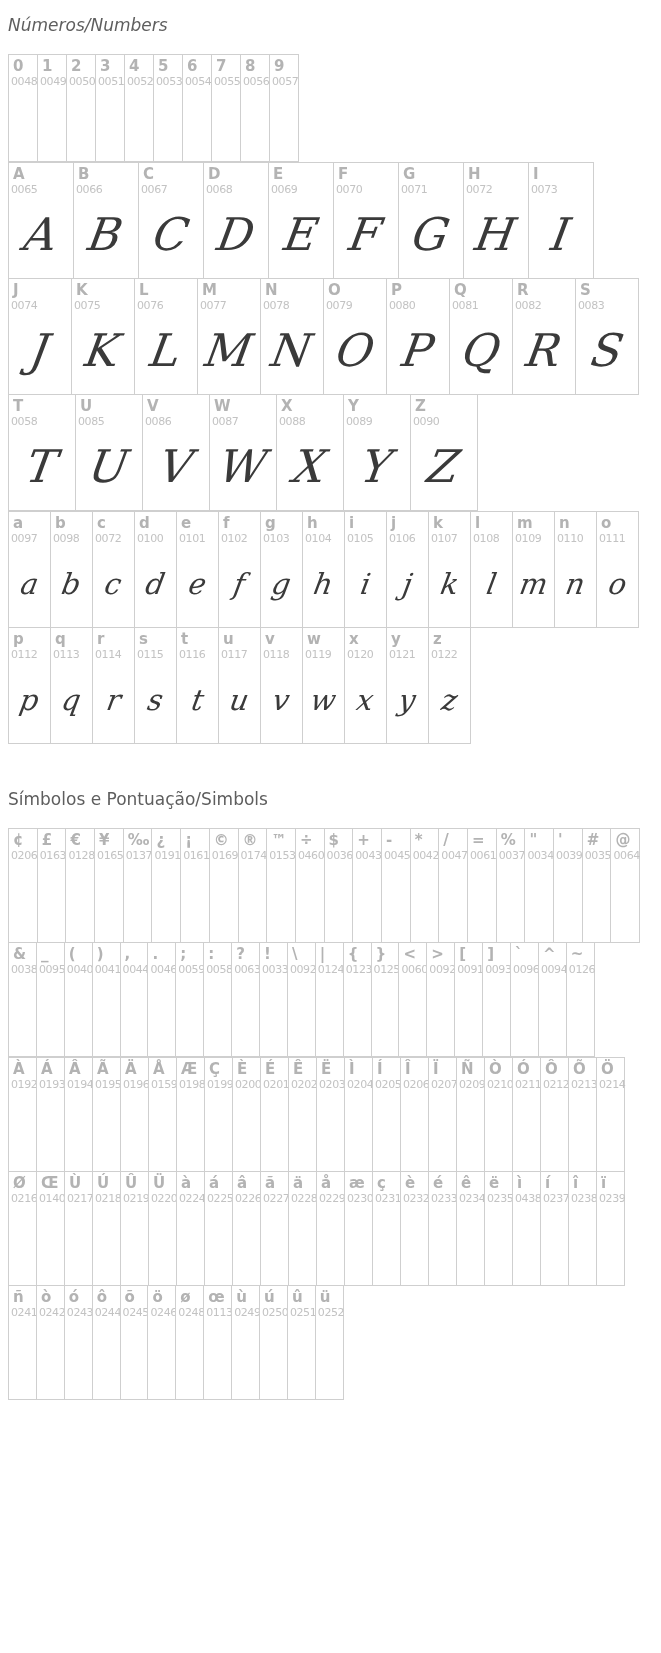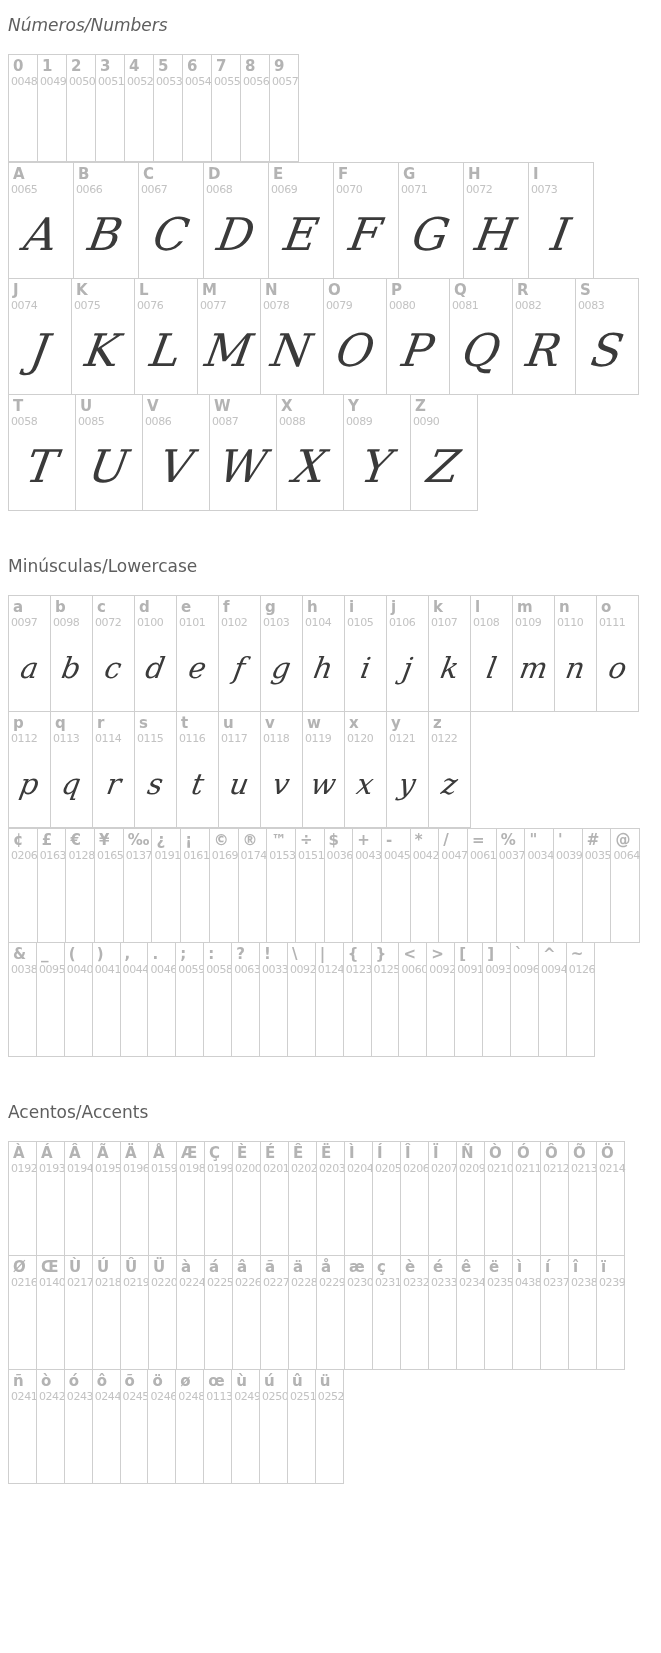--- a/index.html
+++ b/index.html
@@ -326,21 +326,20 @@
             <div class="char-label">Z</div>
             <div class="code-label">0090</div>
             <div class="glyph-area">
               <div class="glyph">Z</div>
             </div>
           </div>
         </div>
       </div>
     </section>
     <section class="section sec-lowercase">
-      <h2 class="section-title">Minúsculas/Lowercase</h2>
       <div class="glyph-grid">
         <div class="grid-row row-0">
           <div class="cell">
             <div class="char-label">a</div>
             <div class="code-label">0097</div>
             <div class="glyph-area">
               <div class="glyph">a</div>
             </div>
           </div>
           <div class="cell">
@@ -517,20 +516,21 @@
             <div class="char-label">z</div>
             <div class="code-label">0122</div>
             <div class="glyph-area">
               <div class="glyph">z</div>
             </div>
           </div>
         </div>
       </div>
     </section>
     <section class="section sec-symbols">
+      <h2 class="section-title">Símbolos e Pontuação/Simbols</h2>
       <div class="glyph-grid">
         <div class="grid-row row-0">
           <div class="cell">
             <div class="char-label">¢</div>
             <div class="code-label">0206</div>
             <div class="glyph-area"></div>
           </div>
           <div class="cell">
             <div class="char-label">£</div>
             <div class="code-label">0163</div>
@@ -571,21 +571,21 @@
             <div class="code-label">0174</div>
             <div class="glyph-area"></div>
           </div>
           <div class="cell">
             <div class="char-label">™</div>
             <div class="code-label">0153</div>
             <div class="glyph-area"></div>
           </div>
           <div class="cell">
             <div class="char-label">÷</div>
-            <div class="code-label">0151</div>
+            <div class="code-label">0460</div>
             <div class="glyph-area"></div>
           </div>
           <div class="cell">
             <div class="char-label">$</div>
             <div class="code-label">0036</div>
             <div class="glyph-area"></div>
           </div>
           <div class="cell">
             <div class="char-label">+</div>
             <div class="code-label">0043</div>
@@ -740,21 +740,20 @@
           </div>
           <div class="cell">
             <div class="char-label">~</div>
             <div class="code-label">0126</div>
             <div class="glyph-area"></div>
           </div>
         </div>
       </div>
     </section>
     <section class="section sec-accents">
-      <h2 class="section-title">Acentos/Accents</h2>
       <div class="glyph-grid">
         <div class="grid-row row-0">
           <div class="cell">
             <div class="char-label">À</div>
             <div class="code-label">0192</div>
             <div class="glyph-area"></div>
           </div>
           <div class="cell">
             <div class="char-label">Á</div>
             <div class="code-label">0193</div>

